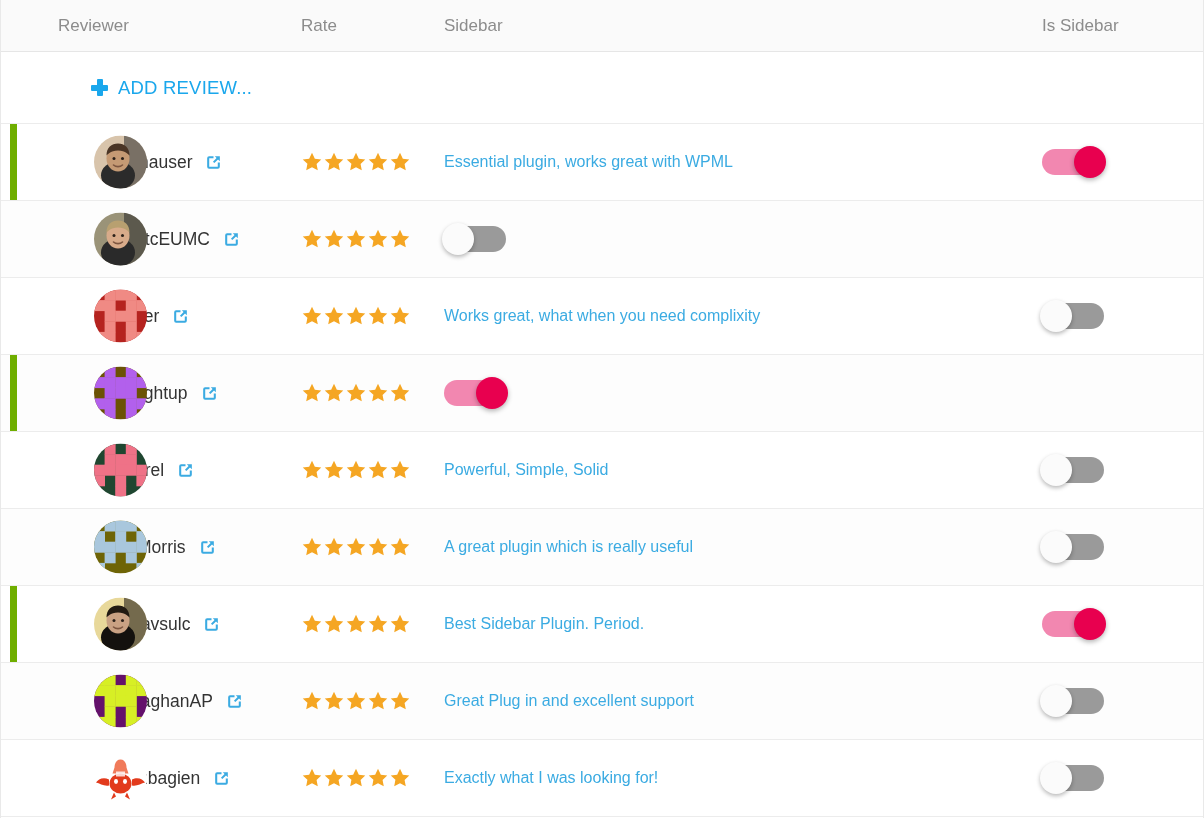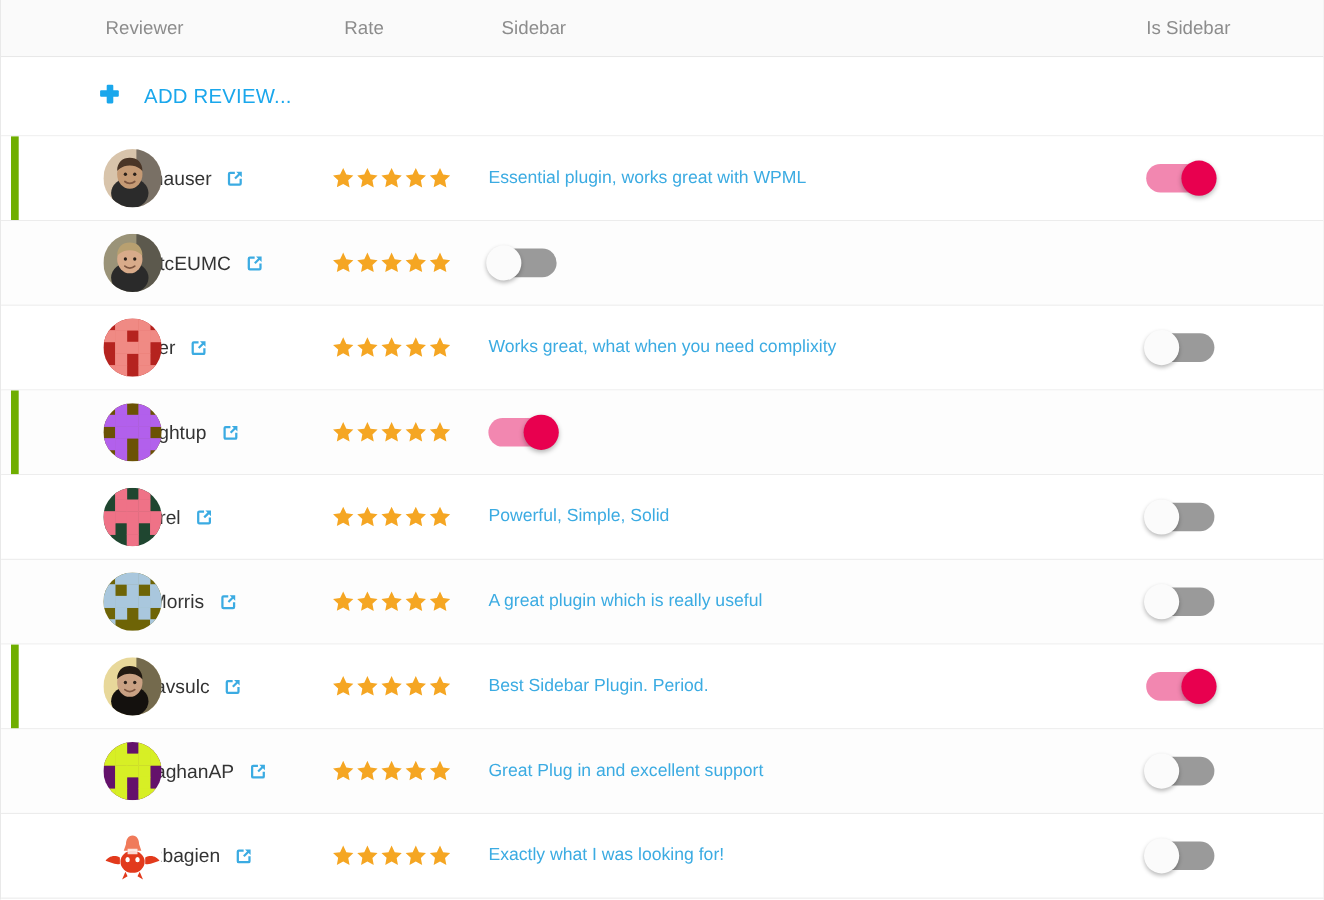--- a/index.html
+++ b/index.html
@@ -33,37 +33,38 @@
     display: flex;
     align-items: center;
     box-sizing: border-box;
   }
   .th {
     font-size: 17px;
     color: #8c8c8c;
     font-weight: 400;
     white-space: nowrap;
   }
-  .col-rev    { width: 300px; padding-left: 95px; box-sizing: border-box; }
-  .col-rate   { width: 143px; box-sizing: border-box; margin-left: 12px; }
+  .col-rev    { width: 300px; padding-left: 57px; box-sizing: border-box; }
+  .col-rate   { width: 143px; box-sizing: border-box; }
   .col-review { flex: 1 1 auto; box-sizing: border-box; }
   .col-feat   { width: 161px; box-sizing: border-box; text-align: left; }
 
   
   .add-row {
     height: 72px;
     display: flex;
     align-items: center;
     background: #fff;
     border-bottom: 1px solid #ececec;
     box-sizing: border-box;
   }
   .add-btn {
     display: flex;
-    gap: 23px;
+    align-items: center;
+    gap: 10px;
     margin-left: 90px;
     cursor: pointer;
     user-select: none;
   }
   .plus-icon {
     width: 17px;
     height: 17px;
     position: relative;
     flex: 0 0 auto;
   }

